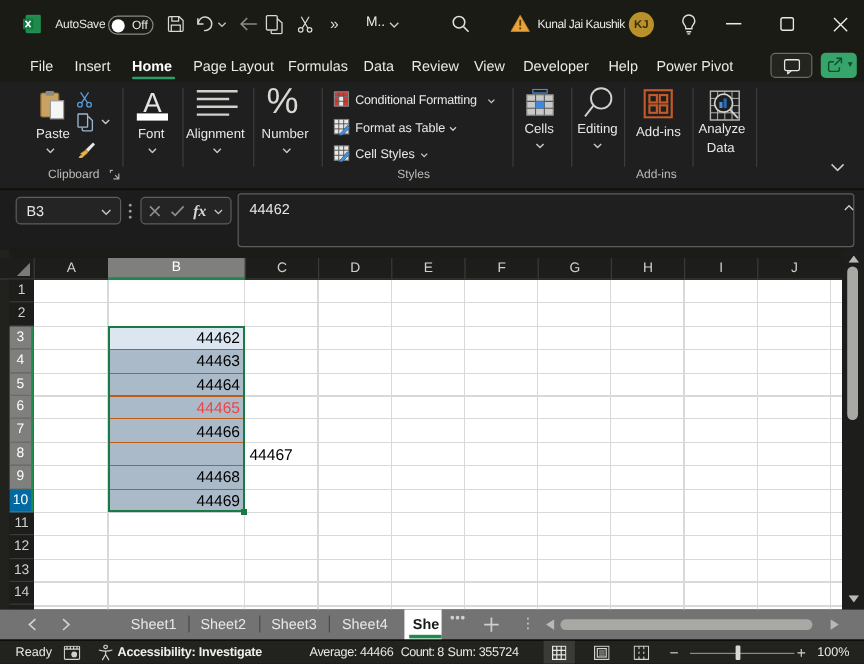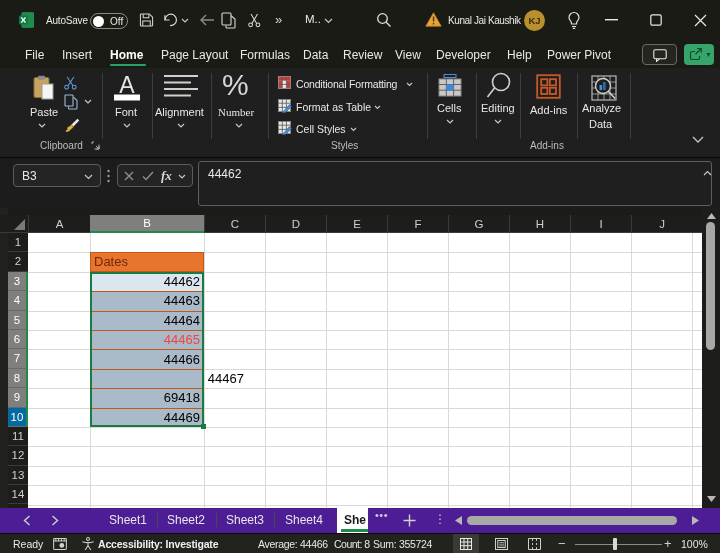--- a/index.html
+++ b/index.html
@@ -176,21 +176,21 @@
 
   <svg class="abs" style="left:163px;top:6px;" width="36" height="24" viewBox="0 0 36 24" stroke="#d0d0cd" stroke-width="2">
     <path d="M1 2 H35 M1 8.5 H28 M1 15 H35 M1 21.5 H28"></path>
   </svg>
   <div class="abs txt" style="left:155px;top:38px;font-size:11px;">Alignment</div>
   <svg class="abs" style="left:177px;top:55px;" width="8" height="5" viewBox="0 0 8 5" fill="none" stroke="#c8c8c5" stroke-width="1.2">
         <path d="M1 1 L4 4 L7 1"></path>
       </svg>
 
   <div class="abs" style="left:222px;top:0px;font-size:30px;color:#d8d8d5;font-weight:400;">%</div>
-  <div class="abs txt" style="left:218px;top:38px;font-size:11px;font-family:Liberation Serif, serif;">Number</div>
+  <div class="abs txt" style="left:218px;top:38px;font-size:11px;">Number</div>
   <svg class="abs" style="left:235px;top:55px;" width="8" height="5" viewBox="0 0 8 5" fill="none" stroke="#c8c8c5" stroke-width="1.2">
         <path d="M1 1 L4 4 L7 1"></path>
       </svg>
 
   <svg class="abs" style="left:278px;top:8px;" width="13" height="13" viewBox="0 0 13 13">
     <rect x="0.5" y="0.5" width="12" height="12" fill="#e8e8e6"></rect>
     <rect x="0.5" y="0.5" width="12" height="3.5" fill="#d8382e"></rect>
     <rect x="0.5" y="4.5" width="3.5" height="8" fill="#d8382e"></rect>
     <rect x="8.5" y="4.5" width="4" height="8" fill="#d8382e"></rect>
     <path d="M0.5 4.2 H12.5 M0.5 8.4 H12.5 M4.3 0.5 V12.5 M8.4 0.5 V12.5" stroke="#555" stroke-width="0.8"></path>
@@ -361,21 +361,20 @@
     <div style="height:19.4px;color:#fff;font-size:11.5px;text-align:center;line-height:19px;background:#7f7f7d;border-bottom:1px solid #6a6a68;border-right:2px solid #1e8a4c;box-sizing:border-box;">7</div>
     <div style="height:19.4px;color:#fff;font-size:11.5px;text-align:center;line-height:19px;background:#7f7f7d;border-bottom:1px solid #6a6a68;border-right:2px solid #1e8a4c;box-sizing:border-box;">8</div>
     <div style="height:19.4px;color:#fff;font-size:11.5px;text-align:center;line-height:19px;background:#7f7f7d;border-bottom:1px solid #6a6a68;border-right:2px solid #1e8a4c;box-sizing:border-box;">9</div>
     <div style="height:19.4px;color:#fff;font-size:11.5px;text-align:center;line-height:19px;background:#0369a1;border-bottom:1px solid #6a6a68;border-right:2px solid #1e8a4c;box-sizing:border-box;">10</div>
     <div style="height:19.4px;color:#cfcfcc;font-size:11.5px;text-align:center;line-height:19px;border-bottom:1px solid #3a3a38;box-sizing:border-box;">11</div>
     <div style="height:19.4px;color:#cfcfcc;font-size:11.5px;text-align:center;line-height:19px;border-bottom:1px solid #3a3a38;box-sizing:border-box;">12</div>
     <div style="height:19.4px;color:#cfcfcc;font-size:11.5px;text-align:center;line-height:19px;border-bottom:1px solid #3a3a38;box-sizing:border-box;">13</div>
     <div style="height:19.4px;color:#cfcfcc;font-size:11.5px;text-align:center;line-height:19px;border-bottom:1px solid #3a3a38;box-sizing:border-box;">14</div>
   </div>
 
-  <div class="abs" style="left:90px;top:44.4px;width:114px;height:19.4px;background:#e9742e;border:1px solid #c05a16;color:#6e2a0a;font-size:13px;line-height:18px;padding-left:3px;">Dates</div>
 
   <div class="abs" style="left:91px;top:64px;width:112px;height:19px;background:#dce6f1;"></div>
   <div class="abs" style="left:91px;top:83.2px;width:112px;height:135.8px;background:#abbac8;"></div>
 
   <svg class="abs" style="left:89px;top:62.8px;" width="117" height="159" shape-rendering="crispEdges">
     <g stroke="#bf5a16" stroke-width="1">
       <line x1="1" y1="20" x2="115" y2="20"></line>
           <line x1="1" y1="40" x2="115" y2="40"></line>
       <line x1="1" y1="59" x2="115" y2="59"></line>
           <line x1="1" y1="78" x2="115" y2="78"></line>
@@ -386,35 +385,35 @@
     <rect x="1.8" y="1.8" width="112.4" height="153.4" fill="none" stroke="#1a7a44" stroke-width="1.6"></rect>
     <rect x="112" y="153" width="5" height="5" fill="#1a7a44"></rect>
   </svg>
 
   <div class="abs" style="left:90px;top:64px;width:110px;height:19px;color:#000;font-size:13px;text-align:right;line-height:19px;">44462</div>
   <div class="abs" style="left:90px;top:83.4px;width:110px;height:19px;color:#000;font-size:13px;text-align:right;line-height:19px;">44463</div>
   <div class="abs" style="left:90px;top:102.8px;width:110px;height:19px;color:#000;font-size:13px;text-align:right;line-height:19px;">44464</div>
   <div class="abs" style="left:90px;top:122.2px;width:110px;height:19px;color:#ef4444;font-size:13px;text-align:right;line-height:19px;">44465</div>
   <div class="abs" style="left:90px;top:141.6px;width:110px;height:19px;color:#000;font-size:13px;text-align:right;line-height:19px;">44466</div>
   <div class="abs" style="left:90px;top:161px;width:110px;height:19px;color:#000;font-size:13px;text-align:right;line-height:19px;margin-left:44px;">44467</div>
-  <div class="abs" style="left:90px;top:180.4px;width:110px;height:19px;color:#000;font-size:13px;text-align:right;line-height:19px;">69418</div>
+  <div class="abs" style="left:90px;top:180.4px;width:110px;height:19px;color:#000;font-size:13px;text-align:right;line-height:19px;">44468</div>
   <div class="abs" style="left:90px;top:199.8px;width:110px;height:19px;color:#000;font-size:13px;text-align:right;line-height:19px;">44469</div>
 
   <div class="abs" style="left:702px;top:0;width:18px;height:300px;background:#1d1d1b;">
     <svg class="abs" style="left:5px;top:5px;" width="9" height="6">
           <path d="M0 6 L4.5 0 L9 6 Z" fill="#b8b8b5"></path>
         </svg>
     <div class="abs" style="left:4px;top:14px;width:9px;height:128px;background:#a8a8a5;border-radius:4.5px;"></div>
     <svg class="abs" style="left:5px;top:288px;" width="9" height="6">
           <path d="M0 0 L4.5 6 L9 0 Z" fill="#b8b8b5"></path>
         </svg>
   </div>
 </div>
 
-<div class="abs" id="tabbar" style="left:0;top:508px;width:720px;height:25px;background:#4c1d95;">
+<div class="abs" id="tabbar" style="left:0;top:508px;width:720px;height:25px;background:#737373;">
   <svg class="abs" style="left:23px;top:7px;" width="8" height="11" viewBox="0 0 8 11" fill="none" stroke="#d0d0cd" stroke-width="1.4">
         <path d="M6.5 1 L1.5 5.5 L6.5 10"></path>
       </svg>
   <svg class="abs" style="left:51px;top:7px;" width="8" height="11" viewBox="0 0 8 11" fill="none" stroke="#d0d0cd" stroke-width="1.4">
         <path d="M1.5 1 L6.5 5.5 L1.5 10"></path>
       </svg>
   <div class="abs txt" style="left:109px;top:5px;font-size:12px;">Sheet1</div>
   <div class="abs" style="left:157px;top:5px;width:1px;height:14px;background:#4a4a46;"></div>
   <div class="abs txt" style="left:167px;top:5px;font-size:12px;">Sheet2</div>
   <div class="abs" style="left:216px;top:5px;width:1px;height:14px;background:#4a4a46;"></div>

